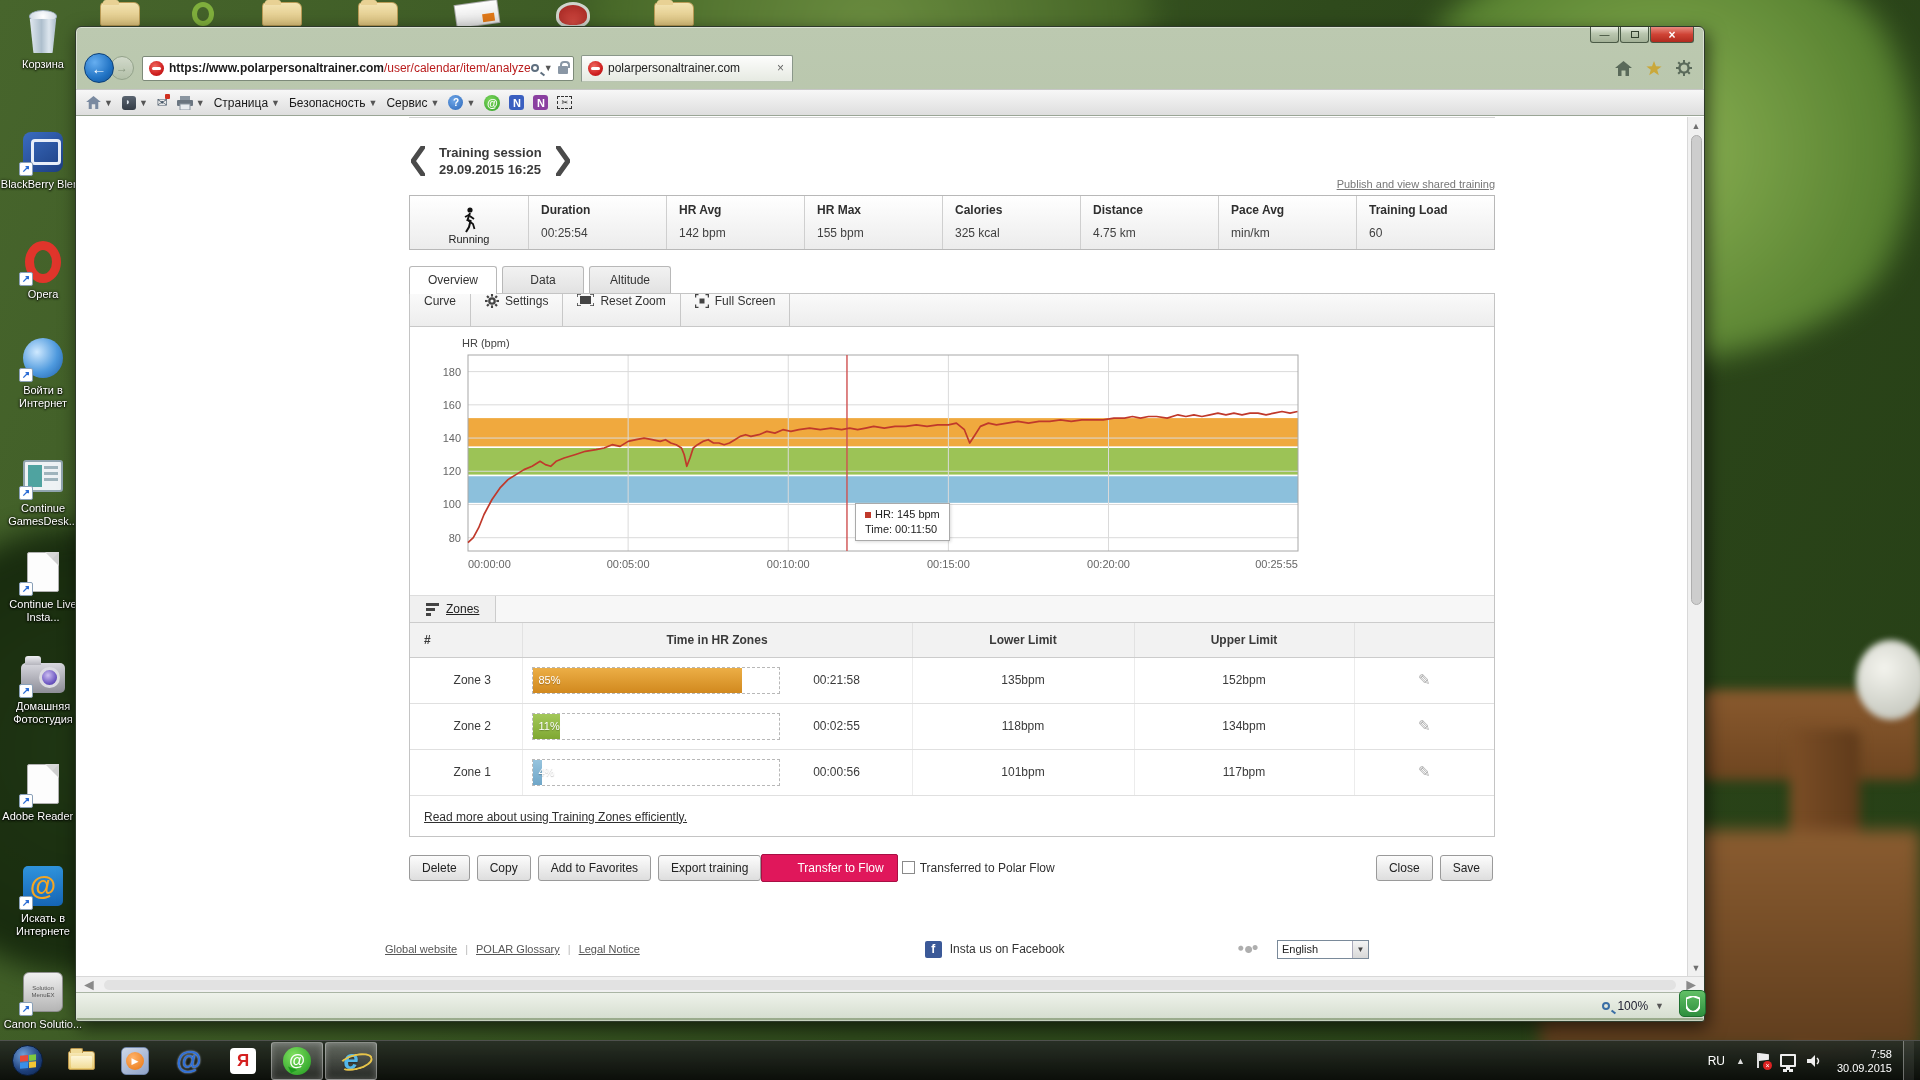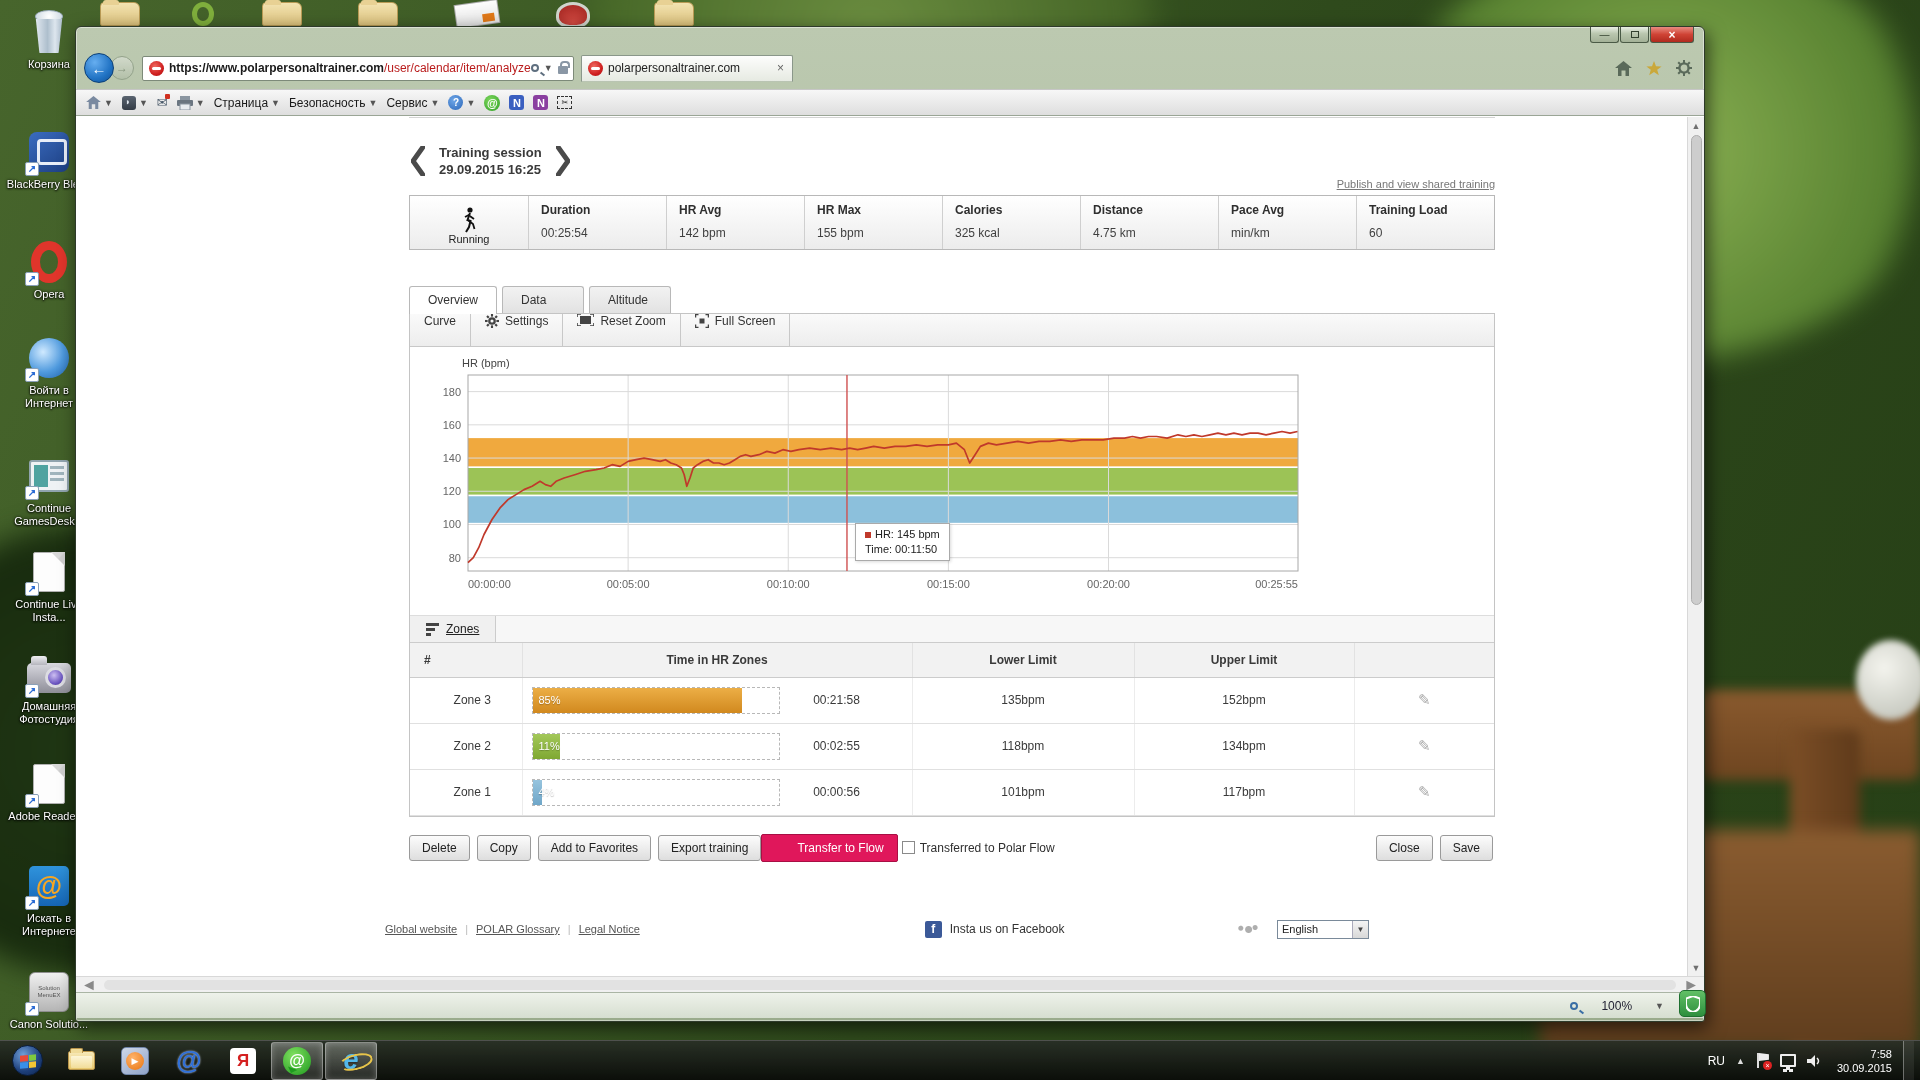--- a/index.html
+++ b/index.html
@@ -21,21 +21,21 @@
   
   .top-ico{position:absolute;top:2px;filter:blur(.6px);}
   .tp-folder{width:40px;height:24px;background:linear-gradient(#f3e3b2,#dcc27c);border:1px solid #b99b55;border-radius:4px 6px 2px 2px;}
   .tp-folder:before{content:"";position:absolute;left:2px;top:-3px;width:16px;height:5px;background:#e8d194;border-radius:3px 3px 0 0;}
   .tp-green{width:22px;height:24px;border:5px solid #7fae3c;border-radius:50%;background:transparent;}
   .tp-mail{width:44px;height:24px;background:linear-gradient(#fdfdfd,#e3e3e3);border:1px solid #aaa;transform:rotate(-8deg);}
   .tp-mail:after{content:"";position:absolute;right:4px;bottom:2px;width:12px;height:8px;background:#e07818;}
   .tp-orb{width:34px;height:26px;background:radial-gradient(circle at 50% 90%,#d44a42,#a02520);border:3px solid #cfd4cc;border-radius:50% 50% 40% 40%;}
 
   
-  .desk-icon{position:absolute;left:6px;width:86px;text-align:center;cursor:default;}
+  .desk-icon{position:absolute;left:0;width:86px;text-align:center;cursor:default;}
   .dico{position:relative;width:48px;height:48px;margin:0 auto;display:flex;align-items:center;justify-content:center;}
   .dlabel{margin-top:2px;font-size:11px;line-height:13px;color:#fff;text-shadow:0 1px 2px #000,0 0 3px #000;}
   .sc-arrow{position:absolute;left:0;bottom:0;width:14px;height:14px;background:#fff;border:1px solid #8aa0b8;
     font-size:10px;line-height:12px;color:#2b6cd4;font-weight:bold;border-radius:2px;}
   .ic-bin{width:34px;height:44px;position:relative;}
   .ic-bin .bp{position:absolute;top:0;left:3px;width:28px;height:13px;background:radial-gradient(circle,#ffffff,#cdd8e2);border-radius:50%;border:1px solid #9fb0c0;}
   .ic-bin .bb2{position:absolute;top:9px;left:2px;width:30px;height:34px;background:linear-gradient(90deg,#e8eef5,#aebfcd 45%,#dde6ee 70%,#9fb2c2);
     clip-path:polygon(6% 0,94% 0,82% 100%,18% 100%);border-radius:2px 2px 6px 6px;}
   .ic-bb{width:40px;height:40px;border-radius:8px;background:linear-gradient(145deg,#3a6cc0,#1d3f82);position:relative;}
   .ic-bb:after{content:"";position:absolute;left:8px;top:7px;width:24px;height:20px;border:3px solid #e8eef8;border-radius:4px;}
@@ -118,22 +118,22 @@
   .chev{width:18px;height:30px;display:flex;align-items:center;justify-content:center;}
   .sess-title{font-size:13px;font-weight:bold;color:#3a3a3a;line-height:17px;}
   .pub-row{text-align:right;margin-top:-4px;height:16px;}
   .pub-link{font-size:11px;color:#777;text-decoration:underline;}
   .stats{margin-top:5px;display:flex;border:1px solid #b8b8b8;background:linear-gradient(#ffffff,#ececec);height:55px;}
   .stat-sport{width:118px;display:flex;flex-direction:column;align-items:center;justify-content:flex-end;padding:4px 0;font-size:11px;color:#222;}
   .stat-col{border-left:1px solid #cfcfcf;padding:7px 0 0 12px;flex:1;}
   .stat-label{font-size:12px;font-weight:bold;color:#2f2f2f;}
   .stat-value{font-size:12px;color:#3f3f3f;margin-top:9px;}
   .tabs-row{display:flex;gap:5px;margin-top:16px;position:relative;z-index:2;}
-  .tab-btn{min-width:82px;text-align:left;padding:6px 18px;font-size:12px;color:#333;background:linear-gradient(#f2f2f2,#e2e2e2);
-    border:1px solid #b8b8b8;border-bottom:none;border-radius:3px 3px 0 0;margin-top:20px;}
+  .tab-btn{min-width:82px;text-align:center;padding:6px 18px;font-size:12px;color:#333;background:linear-gradient(#f2f2f2,#e2e2e2);
+    border:1px solid #b8b8b8;border-bottom:none;border-radius:3px 3px 0 0;}
   .tab-btn.active{background:#fff;font-weight:normal;margin-bottom:-1px;padding-bottom:7px;}
   .panel{border:1px solid #c4c4c4;background:#fff;}
   .chart-toolbar{display:flex;align-items:stretch;height:33px;background:linear-gradient(#fafafa,#ededed);border-bottom:1px solid #c8c8c8;font-size:12px;color:#333;}
   .ct-item{display:flex;align-items:flex-start;gap:6px;padding:0 14px;border-right:1px solid #c8c8c8;}
   .chart-wrap{position:relative;padding:10px 0 2px 12px;}
   .tick{font-size:11px;fill:#666;}
   .axis-title{font-size:11px;fill:#444;}
   .tooltip{position:absolute;background:#fff;border:1px solid #aaa;box-shadow:1px 1px 3px rgba(0,0,0,.15);
     font-size:11px;color:#222;padding:3px 9px;line-height:15px;white-space:nowrap;}
   .tooltip .sq{display:inline-block;width:6px;height:6px;background:#c0392b;margin-right:4px;}
@@ -176,21 +176,21 @@
   .lang-sel{width:92px;height:19px;border:1px solid #7a8a9a;background:#fff;display:flex;align-items:center;font-size:11px;color:#222;padding-left:4px;}
   .lang-sel .dd{margin-left:auto;width:16px;height:17px;background:linear-gradient(#f4f4f4,#d8d8d8);border-left:1px solid #aab;display:flex;align-items:center;justify-content:center;font-size:8px;color:#444;}
   
   .vscroll{width:17px;background:#f0f0f0;border-left:1px solid #d8d8d8;display:flex;flex-direction:column;align-items:center;padding:1px 0;}
   .vs-arrow{font-size:9px;color:#6f6f6f;height:15px;display:flex;align-items:center;}
   .vs-thumb{width:11px;height:470px;background:#cdcdcd;border:1px solid #aeaeae;border-radius:6px;margin-top:2px;}
   .vs-fill{flex:1;}
   .hscroll{height:16px;background:#f0f0f0;border-top:1px solid #d8d8d8;display:flex;align-items:center;padding:0 5px;color:#8a8a8a;}
   .hs-thumb{flex:1;height:10px;margin:0 7px;background:#e2e2e2;border-radius:5px;}
   .statusbar{height:26px;background:linear-gradient(#eef2ea,#d6ded0);border-top:1px solid #aab5a4;position:relative;
-    display:flex;align-items:center;justify-content:flex-end;padding-right:40px;font-size:12px;color:#223;gap:23px;}
+    display:flex;align-items:center;justify-content:flex-end;padding-right:40px;font-size:12px;color:#223;gap:7px;}
   .zoom-mag{width:8px;height:8px;border:2px solid #3a6ea5;border-radius:50%;position:relative;display:inline-block;}
   .zoom-mag:after{content:"";position:absolute;left:7px;top:7px;width:5px;height:2px;background:#3a6ea5;transform:rotate(40deg);}
   .shield{position:absolute;right:-2px;top:-3px;width:27px;height:27px;background:linear-gradient(#62c066,#2e8f3e);border:1px solid #1f7030;border-radius:5px;
     display:flex;align-items:center;justify-content:center;}
   
   .taskbar{position:absolute;left:0;bottom:0;width:1920px;height:40px;
     background:linear-gradient(rgba(40,46,38,.92),rgba(10,12,9,.96));border-top:1px solid rgba(255,255,255,.28);
     display:flex;align-items:center;z-index:50;}
   .tb-btn{width:52px;height:38px;display:flex;align-items:center;justify-content:center;margin:0 1px;border-radius:3px;}
   .tb-btn.active{background:linear-gradient(rgba(255,255,255,.28),rgba(255,255,255,.10));border:1px solid rgba(255,255,255,.4);box-shadow:inset 0 0 6px rgba(255,255,255,.25);}
@@ -636,20 +636,21 @@
                         </div>
                         <span class="ztime">00:00:56</span>
                       </div>
                     </td>
                     <td>101bpm</td>
                     <td>117bpm</td>
                     <td><span class="pencil">✎</span></td>
                   </tr>
                 </tbody>
             </table>
+            <div class="readmore-row"><a class="readmore">Read more about using Training Zones efficiently.</a></div>
           </div>
 
           <div class="actions">
             <span id="act-left" style="display:flex;gap:7px;">
                 <button class="btn">Delete</button>
                 <button class="btn">Copy</button>
                 <button class="btn">Add to Favorites</button>
                 <button class="btn">Export training</button>
               </span>
             <button class="btn-flow" id="btn-flow" style="background: rgb(224, 23, 91); padding-left: 35px;">Transfer to Flow</button>

